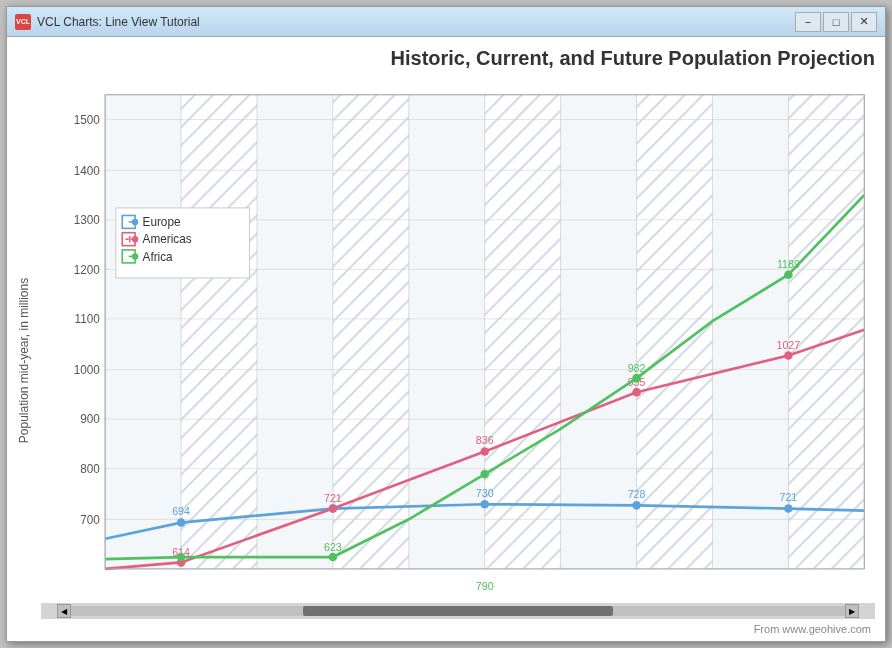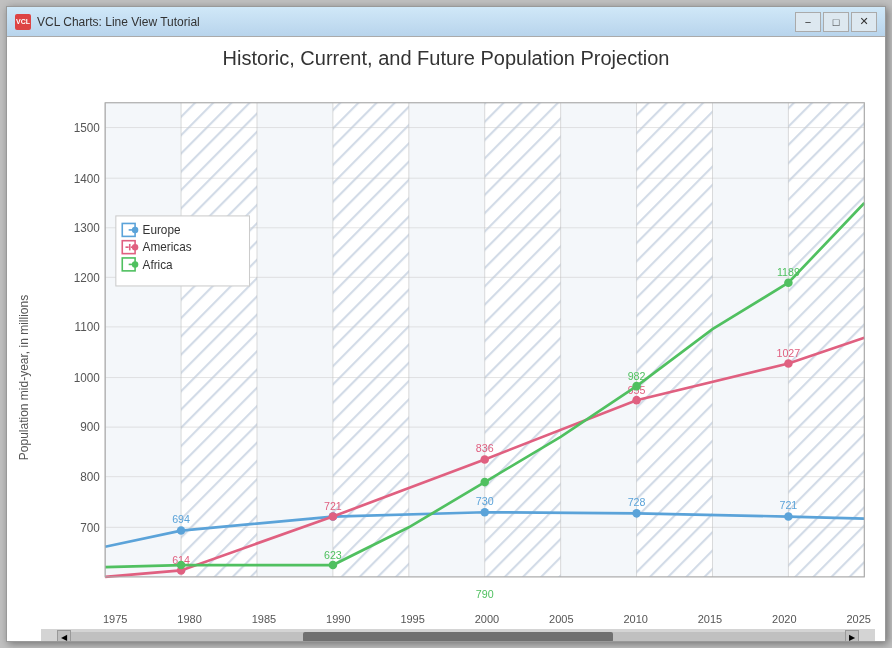--- a/index.html
+++ b/index.html
@@ -67,25 +67,25 @@
     }
     .content {
       flex: 1;
       background: white;
       padding: 10px;
       display: flex;
       flex-direction: column;
       overflow: hidden;
     }
     .chart-title {
-      text-align: center;
+      text-align: right;
       font-size: 20px;
       color: #333;
-      margin-bottom: 22px;
-      font-weight: normal;
+      margin-bottom: 14px;
+      font-weight: bold;
     }
     .chart-area {
       flex: 1;
       display: flex;
       position: relative;
     }
     .y-axis-label {
       writing-mode: vertical-rl;
       transform: rotate(180deg);
       font-size: 12px;
@@ -307,33 +307,20 @@
 
             <rect x="76" y="154" width="12" height="12" fill="white" stroke="#50c060" stroke-width="1.5"></rect>
             <line x1="82" y1="160" x2="88" y2="160" stroke="#50c060" stroke-width="1.5"></line>
             <circle cx="88" cy="160" r="3" fill="#50c060"></circle>
             <text x="95" y="164" font-size="11" fill="#333">Africa</text>
 
             <rect x="60" y="10" width="710" height="440" fill="none" stroke="#aaa" stroke-width="1"></rect>
           </svg>
         </div>
 
-        <div class="x-axis-labels" style="padding-left: 62px; padding-right: 4px;">
-          <span>1975</span>
-          <span>1980</span>
-          <span>1985</span>
-          <span>1990</span>
-          <span>1995</span>
-          <span>2000</span>
-          <span>2005</span>
-          <span>2010</span>
-          <span>2015</span>
-          <span>2020</span>
-          <span>2025</span>
-        </div>
 
         <div class="scrollbar-container">
           <div class="scroll-arrow">◀</div>
           <div class="scrollbar-track">
             <div class="scrollbar-thumb"></div>
           </div>
           <div class="scroll-arrow">▶</div>
         </div>
 
         <div class="watermark">From www.geohive.com</div>

